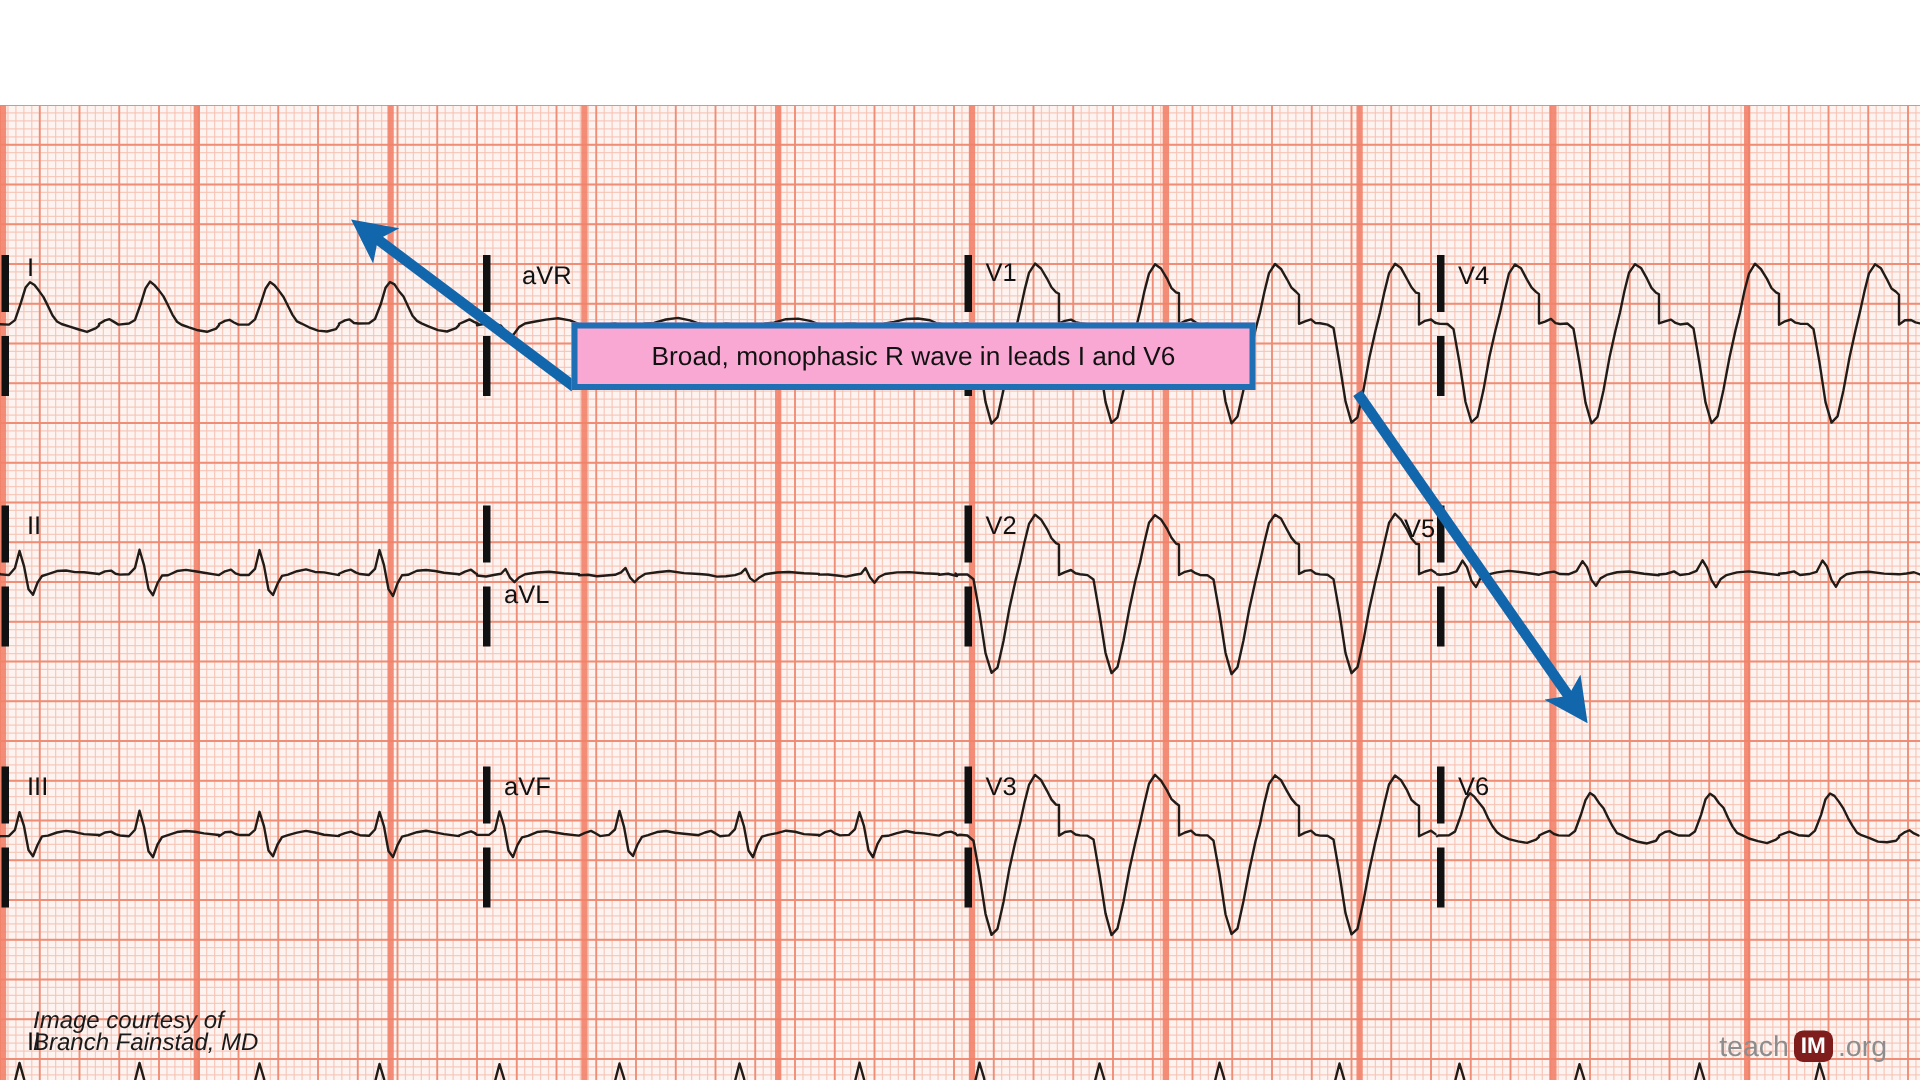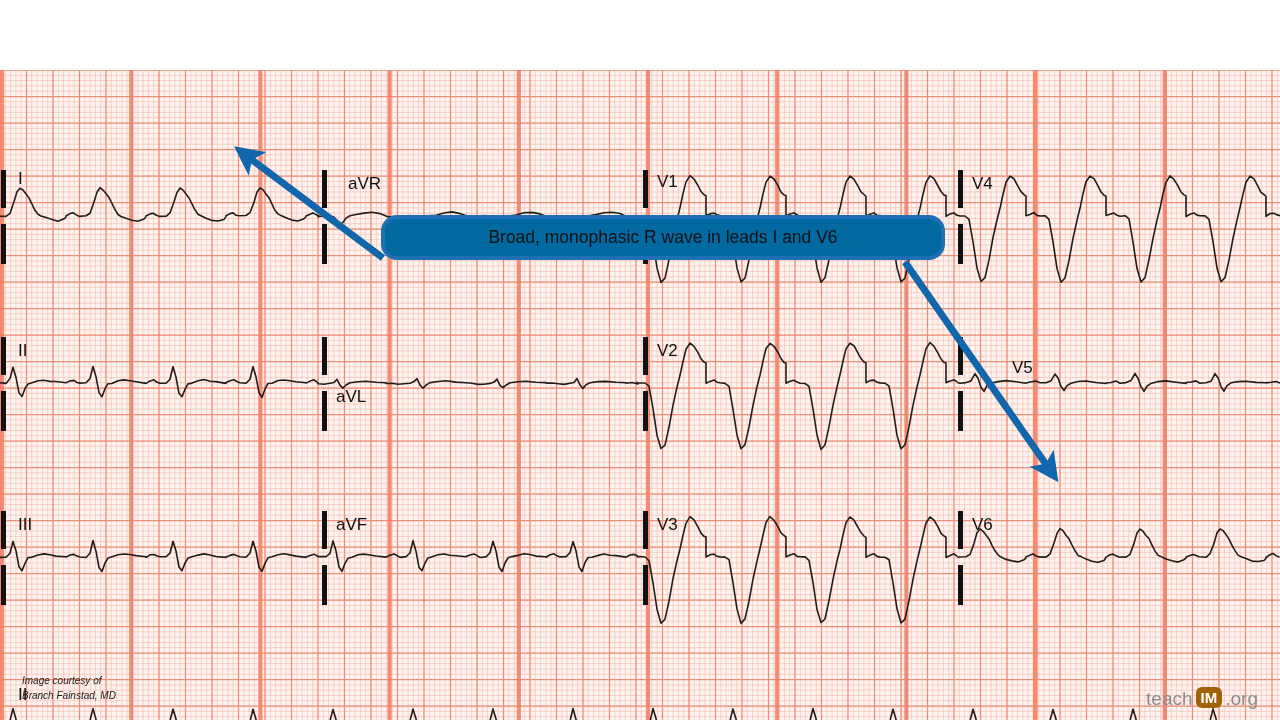--- a/index.html
+++ b/index.html
@@ -56,21 +56,21 @@
   }
   #callout-text{
     font-family:"Liberation Sans", sans-serif;
     font-size:17.5px;color:#111111;white-space:nowrap;
   }
 
   
   #attribution{
     position:absolute;left:22px;top:673px;
     font-family:"Liberation Sans", sans-serif;
-    font-style:italic;font-size:10px;color:#1a1a1a;
+    font-style:italic;font-size:16px;color:#1a1a1a;
     line-height:15px;
   }
 
   
   #logo{
     position:absolute;right:22px;top:687px;
     display:flex;align-items:flex-end;
     font-family:"Liberation Sans", sans-serif;
     font-size:19px;color:#8d8d8d;
     line-height:19px;
@@ -573,21 +573,21 @@
         <div class="cal-mark" style="left: 958px; top: 154px; height: 40px;"></div>
         <div class="lead-label" style="left: 18px; top: 272px;">II</div>
         <div class="cal-mark" style="left: 1px; top: 267px; height: 38px;"></div>
         <div class="cal-mark" style="left: 1px; top: 321px; height: 40px;"></div>
         <div class="lead-label" style="left: 336px; top: 274px; margin-top: 44px;">aVL</div>
         <div class="cal-mark" style="left: 322px; top: 267px; height: 38px;"></div>
         <div class="cal-mark" style="left: 322px; top: 321px; height: 40px;"></div>
         <div class="lead-label" style="left: 657px; top: 272px;">V2</div>
         <div class="cal-mark" style="left: 643px; top: 267px; height: 38px;"></div>
         <div class="cal-mark" style="left: 643px; top: 321px; height: 40px;"></div>
-        <div class="lead-label" style="left: 1012px; top: 274px; margin-top: 15px;">V5</div>
+        <div class="lead-label" style="left: 936px; top: 274px;">V5</div>
         <div class="cal-mark" style="left: 958px; top: 267px; height: 38px;"></div>
         <div class="cal-mark" style="left: 958px; top: 321px; height: 40px;"></div>
         <div class="lead-label" style="left: 18px; top: 446px;">III</div>
         <div class="cal-mark" style="left: 1px; top: 441px; height: 38px;"></div>
         <div class="cal-mark" style="left: 1px; top: 495px; height: 40px;"></div>
         <div class="lead-label" style="left: 336px; top: 446px;">aVF</div>
         <div class="cal-mark" style="left: 322px; top: 441px; height: 38px;"></div>
         <div class="cal-mark" style="left: 322px; top: 495px; height: 40px;"></div>
         <div class="lead-label" style="left: 657px; top: 446px;">V3</div>
         <div class="cal-mark" style="left: 643px; top: 441px; height: 38px;"></div>
@@ -601,28 +601,28 @@
         <defs>
           <marker id="arrowhead" markerWidth="4.2" markerHeight="4.2" refX="2.6" refY="2.1" orient="auto" markerUnits="strokeWidth">
             <path d="M 0 0 L 4.2 2.1 L 0 4.2 L 1.0 2.1 Z" fill="#1266ab"></path>
           </marker>
         </defs>
         <line x1="383" y1="188" x2="243" y2="83" stroke="#1266ab" stroke-width="7" marker-end="url(#arrowhead)"></line>
         <line x1="905" y1="192" x2="1052" y2="403" stroke="#1266ab" stroke-width="7" marker-end="url(#arrowhead)"></line>
       </svg>
   </div>
 
-  <div id="callout-box" style="left: 381px; top: 215px; width: 564px; height: 45px; border-color: rgb(31, 111, 180); background: #0369a1; border-radius: 16px;">
+  <div id="callout-box" style="left: 381px; top: 215px; width: 456px; height: 45px; border-color: rgb(31, 111, 180); background: #f9a8d4;">
     <span id="callout-text">Broad, monophasic R wave in leads I and V6</span>
   </div>
 
   <div id="attribution">
     <div>Image courtesy of</div>
     <div>Branch Fainstad, MD</div>
   </div>
 
   <div id="logo" style="color: rgb(141, 141, 141);">
     <span>teach</span>
-    <span id="logo-badge" style="background: #a16207;">IM</span>
+    <span id="logo-badge" style="background: #7f1d1d;">IM</span>
     <span>.org</span>
   </div>
 
 </div>
 
 </body></html>

